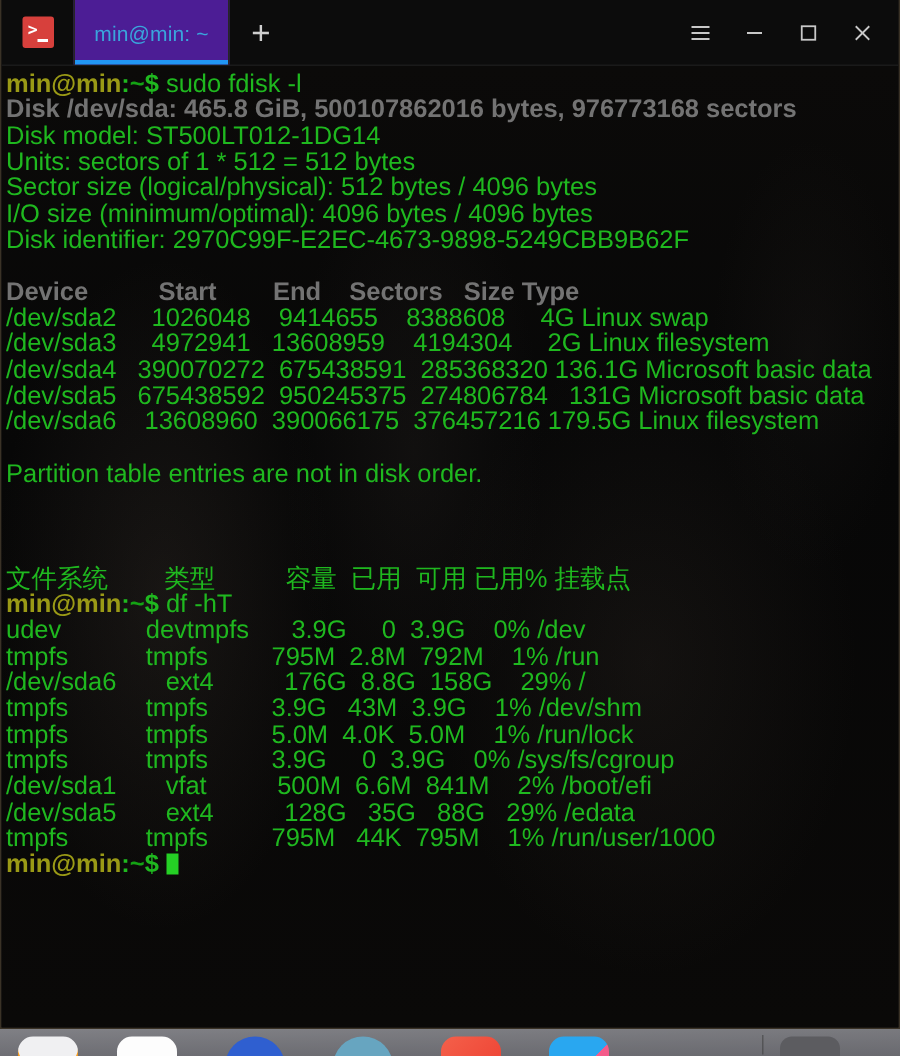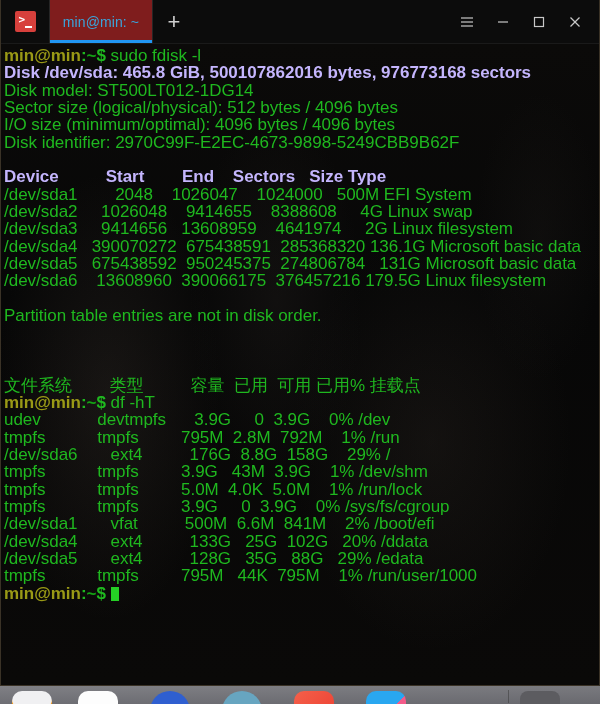--- a/index.html
+++ b/index.html
@@ -72,21 +72,21 @@
     background: #ffffff;
   }
 
   .tab {
     width: 104px;
     flex: 0 0 104px;
     position: relative;
     display: flex;
     align-items: center;
     justify-content: center;
-    background: #7f1d1d;
+    background: #4c1d95;
     border-left: 1px solid #262626;
     border-right: 1px solid #262626;
     color: #3aa5dc;
     font-family: "Liberation Sans", sans-serif;
     font-size: 14px;
     letter-spacing: .1px;
   }
   .tab .tab-underline {
     position: absolute;
     left: 0; right: 0; bottom: 0;
@@ -152,21 +152,21 @@
 
   .line {
     height: 17.35px;
     line-height: 17.35px;
     font-family: Liberation Sans, sans-serif;
     font-size: 17px;
     color: #1fb81f;
     white-space: pre;
     letter-spacing: -0.02px;
   }
-  .line.bold { font-weight: bold; color: #c4b5fd; }
+  .line.bold { font-weight: bold; color: #737373; }
   .line.blank { color: transparent; }
 
   .ps-user { color: #9a9a16; font-weight: bold; }
   .ps-colon { color: #1fb81f; font-weight: bold; }
   .ps-path { color: #14a314; font-weight: bold; }
   .ps-dollar { color: #1fb81f; font-weight: bold; }
   .cmd { color: #1fb81f; font-weight: normal; }
 
   .cursor {
     display: inline-block;
@@ -265,30 +265,30 @@
 
     <div class="term">
       <div class="term-bg"></div>
 
       <div class="term-scroll">
 
         <div class="line"><span class="ps-user">min@min</span><span class="ps-colon">:</span><span class="ps-path">~</span><span class="ps-dollar">$</span><span class="cmd"> sudo fdisk -l</span></div>
 
         <div class="line bold">Disk /dev/sda: 465.8 GiB, 500107862016 bytes, 976773168 sectors</div>
         <div class="line">Disk model: ST500LT012-1DG14</div>
+        <div class="line">Units: sectors of 1 * 512 = 512 bytes</div>
         <div class="line">Sector size (logical/physical): 512 bytes / 4096 bytes</div>
         <div class="line">I/O size (minimum/optimal): 4096 bytes / 4096 bytes</div>
         <div class="line">Disk identifier: 2970C99F-E2EC-4673-9898-5249CBB9B62F</div>
 
         <div class="line blank"> </div>
 
         <div class="line bold">Device          Start        End    Sectors   Size Type</div>
-        <div class="line">/dev/sda1        2048    1026047    1024000   500M EFI System</div>
         <div class="line">/dev/sda2     1026048    9414655    8388608     4G Linux swap</div>
-        <div class="line">/dev/sda3     9414656   13608959    4641974     2G Linux filesystem</div>
+        <div class="line">/dev/sda3     4972941   13608959    4194304     2G Linux filesystem</div>
         <div class="line">/dev/sda4   390070272  675438591  285368320 136.1G Microsoft basic data</div>
         <div class="line">/dev/sda5   675438592  950245375  274806784   131G Microsoft basic data</div>
         <div class="line">/dev/sda6    13608960  390066175  376457216 179.5G Linux filesystem</div>
 
         <div class="line blank"> </div>
 
         <div class="line">Partition table entries are not in disk order.</div>
 
         <div class="line blank"> </div>
         <div class="line blank"> </div>
@@ -297,21 +297,20 @@
         <div class="line">文件系统        类型          容量  已用  可用 已用% 挂载点</div>
 
         <div class="line"><span class="ps-user">min@min</span><span class="ps-colon">:</span><span class="ps-path">~</span><span class="ps-dollar">$</span><span class="cmd"> df -hT</span></div>
         <div class="line">udev            devtmpfs      3.9G     0  3.9G    0% /dev</div>
         <div class="line">tmpfs           tmpfs         795M  2.8M  792M    1% /run</div>
         <div class="line">/dev/sda6       ext4          176G  8.8G  158G    29% /</div>
         <div class="line">tmpfs           tmpfs         3.9G   43M  3.9G    1% /dev/shm</div>
         <div class="line">tmpfs           tmpfs         5.0M  4.0K  5.0M    1% /run/lock</div>
         <div class="line">tmpfs           tmpfs         3.9G     0  3.9G    0% /sys/fs/cgroup</div>
         <div class="line">/dev/sda1       vfat          500M  6.6M  841M    2% /boot/efi</div>
-        <div class="line">/dev/sda4       ext4          133G   25G  102G   20% /ddata</div>
         <div class="line">/dev/sda5       ext4          128G   35G   88G   29% /edata</div>
         <div class="line">tmpfs           tmpfs         795M   44K  795M    1% /run/user/1000</div>
 
         <div class="line"><span class="ps-user">min@min</span><span class="ps-colon">:</span><span class="ps-path">~</span><span class="ps-dollar">$</span><span class="cmd"> </span><span class="cursor"></span></div>
 
       </div>
     </div>
   </div>
 
   <div class="dock">

